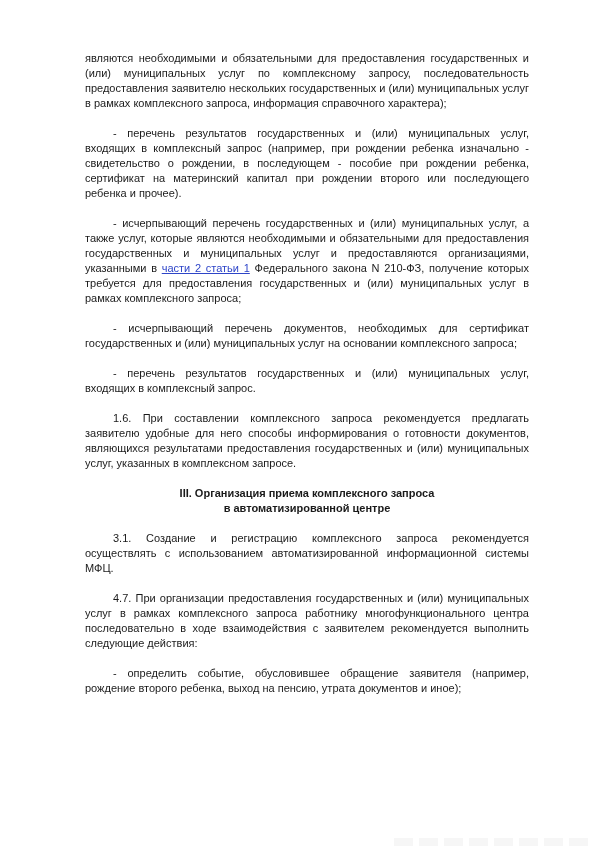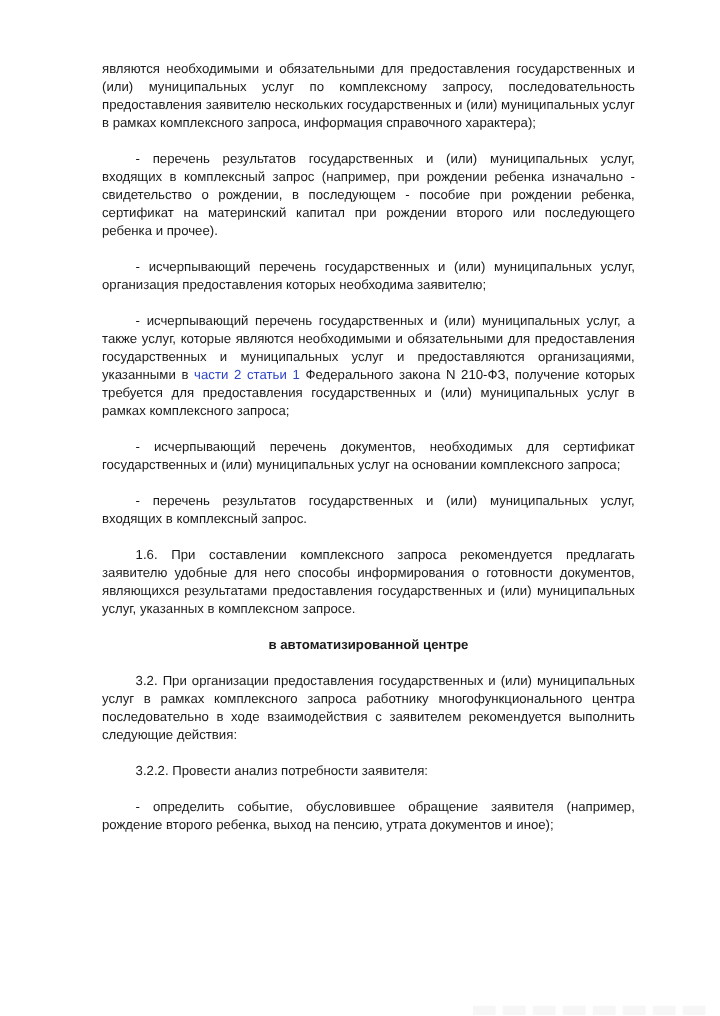--- a/index.html
+++ b/index.html
@@ -32,20 +32,21 @@
   .section-heading{
     font-weight:bold;
     text-align:center;
     text-indent:0;
     margin:0 0 15px 0;
   }
   .section-heading span{display:block;}
   .doc-link{
     color:var(--link-color);
     cursor:pointer;
+    text-decoration:underline;
   }
   .faint-footer-marks{
     position:absolute;
     right:0;
     bottom:1px;
     display:flex;
     gap:6px;
     overflow:hidden;
   }
   .faint-footer-marks i{
@@ -58,41 +59,41 @@
 </head>
 <body>
 
 <div class="page">
 
   <p class="no-indent">являются необходимыми и обязательными для предоставления государственных и (или) муниципальных услуг по комплексному запросу, последовательность предоставления заявителю нескольких государственных и (или) муниципальных услуг в рамках комплексного запроса, информация справочного характера);</p>
 
   <p>- перечень результатов государственных и (или) муниципальных услуг, входящих в комплексный запрос (например, при рождении ребенка изначально - свидетельство о рождении, в последующем - пособие при рождении ребенка, сертификат на материнский капитал при рождении второго или последующего ребенка и прочее).</p>
 
 
-  <p>- исчерпывающий перечень государственных и (или) муниципальных услуг, организация предоставления которых необходима заявителю;</p>
 
   <p>
     <span>- исчерпывающий перечень государственных и (или) муниципальных услуг, а также услуг, которые являются необходимыми и обязательными для предоставления государственных и муниципальных услуг и предоставляются организациями, указанными в </span><span class="doc-link">части 2 статьи 1</span><span> Федерального закона N 210-ФЗ, получение которых требуется для предоставления государственных и (или) муниципальных услуг в рамках комплексного запроса;</span>
   </p>
 
   <p>- исчерпывающий перечень документов, необходимых для сертификат государственных и (или) муниципальных услуг на основании комплексного запроса;</p>
 
   <p>- перечень результатов государственных и (или) муниципальных услуг, входящих в комплексный запрос.</p>
 
   <p>1.6. При составлении комплексного запроса рекомендуется предлагать заявителю удобные для него способы информирования о готовности документов, являющихся результатами предоставления государственных и (или) муниципальных услуг, указанных в комплексном запросе.</p>
 
   <div class="section-heading">
+    <span>III. Организация приема комплексного запроса</span>
     <span>в автоматизированной центре</span>
   </div>
 
+  <p>3.1. Создание и регистрацию комплексного запроса рекомендуется осуществлять с использованием автоматизированной информационной системы МФЦ.</p>
 
-  <p>3.2. При организации предоставления государственных и (или) муниципальных услуг в рамках комплексного запроса работнику многофункционального центра последовательно в ходе взаимодействия с заявителем рекомендуется выполнить следующие действия:</p>
+  <p>4.7. При организации предоставления государственных и (или) муниципальных услуг в рамках комплексного запроса работнику многофункционального центра последовательно в ходе взаимодействия с заявителем рекомендуется выполнить следующие действия:</p>
 
 
-  <p>3.2.2. Провести анализ потребности заявителя:</p>
 
   <p>- определить событие, обусловившее обращение заявителя (например, рождение второго ребенка, выход на пенсию, утрата документов и иное);</p>
 
   <div class="faint-footer-marks">
     <i></i>
       <i></i>
       <i></i>
       <i></i>
       <i></i>
       <i></i>

